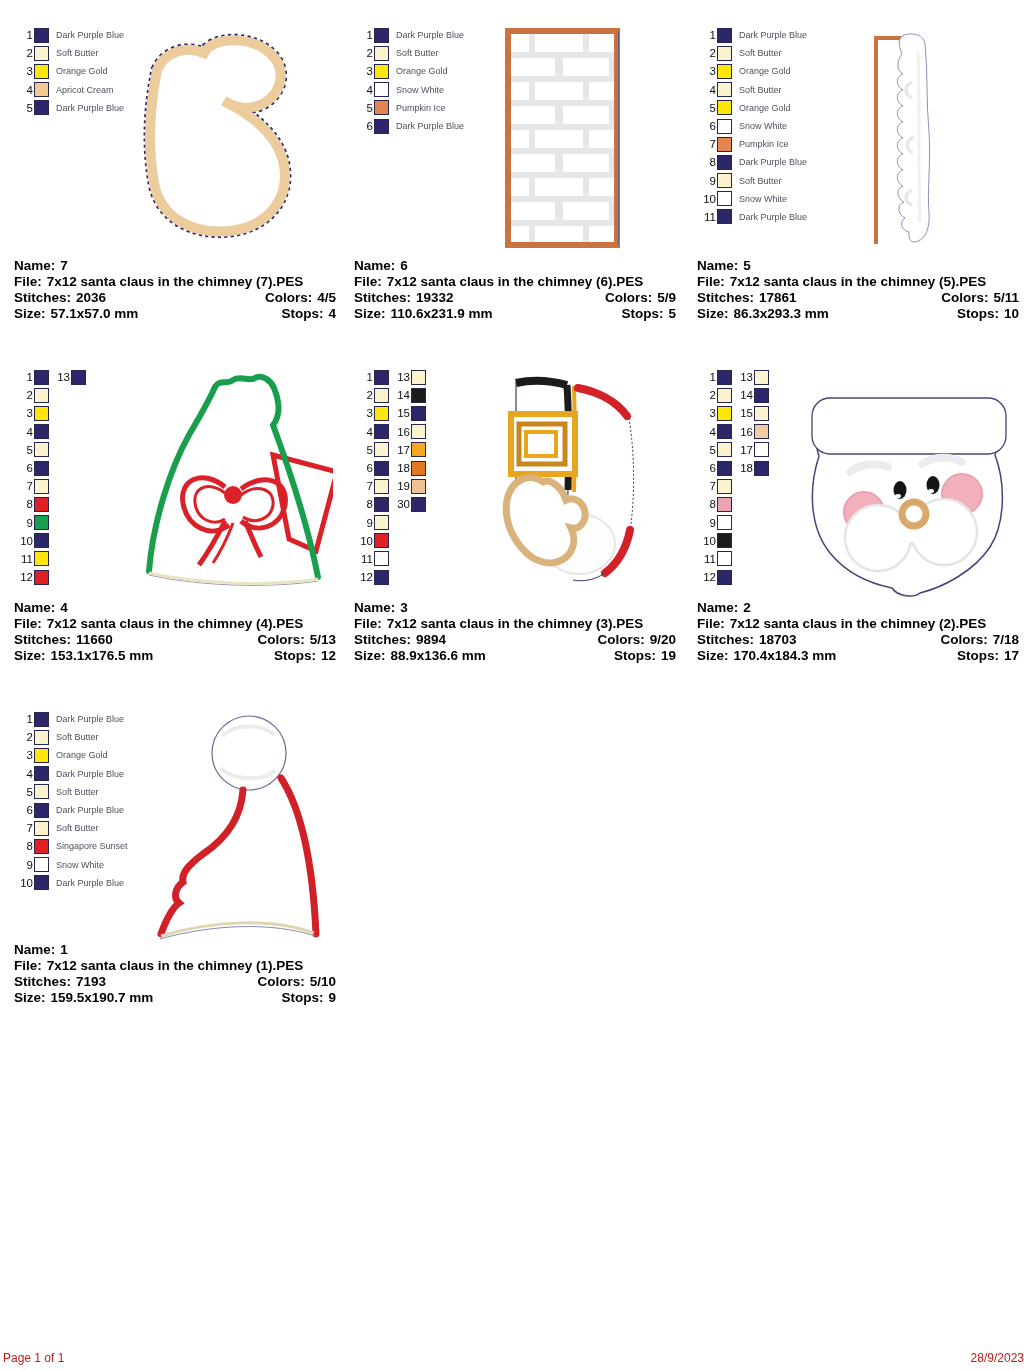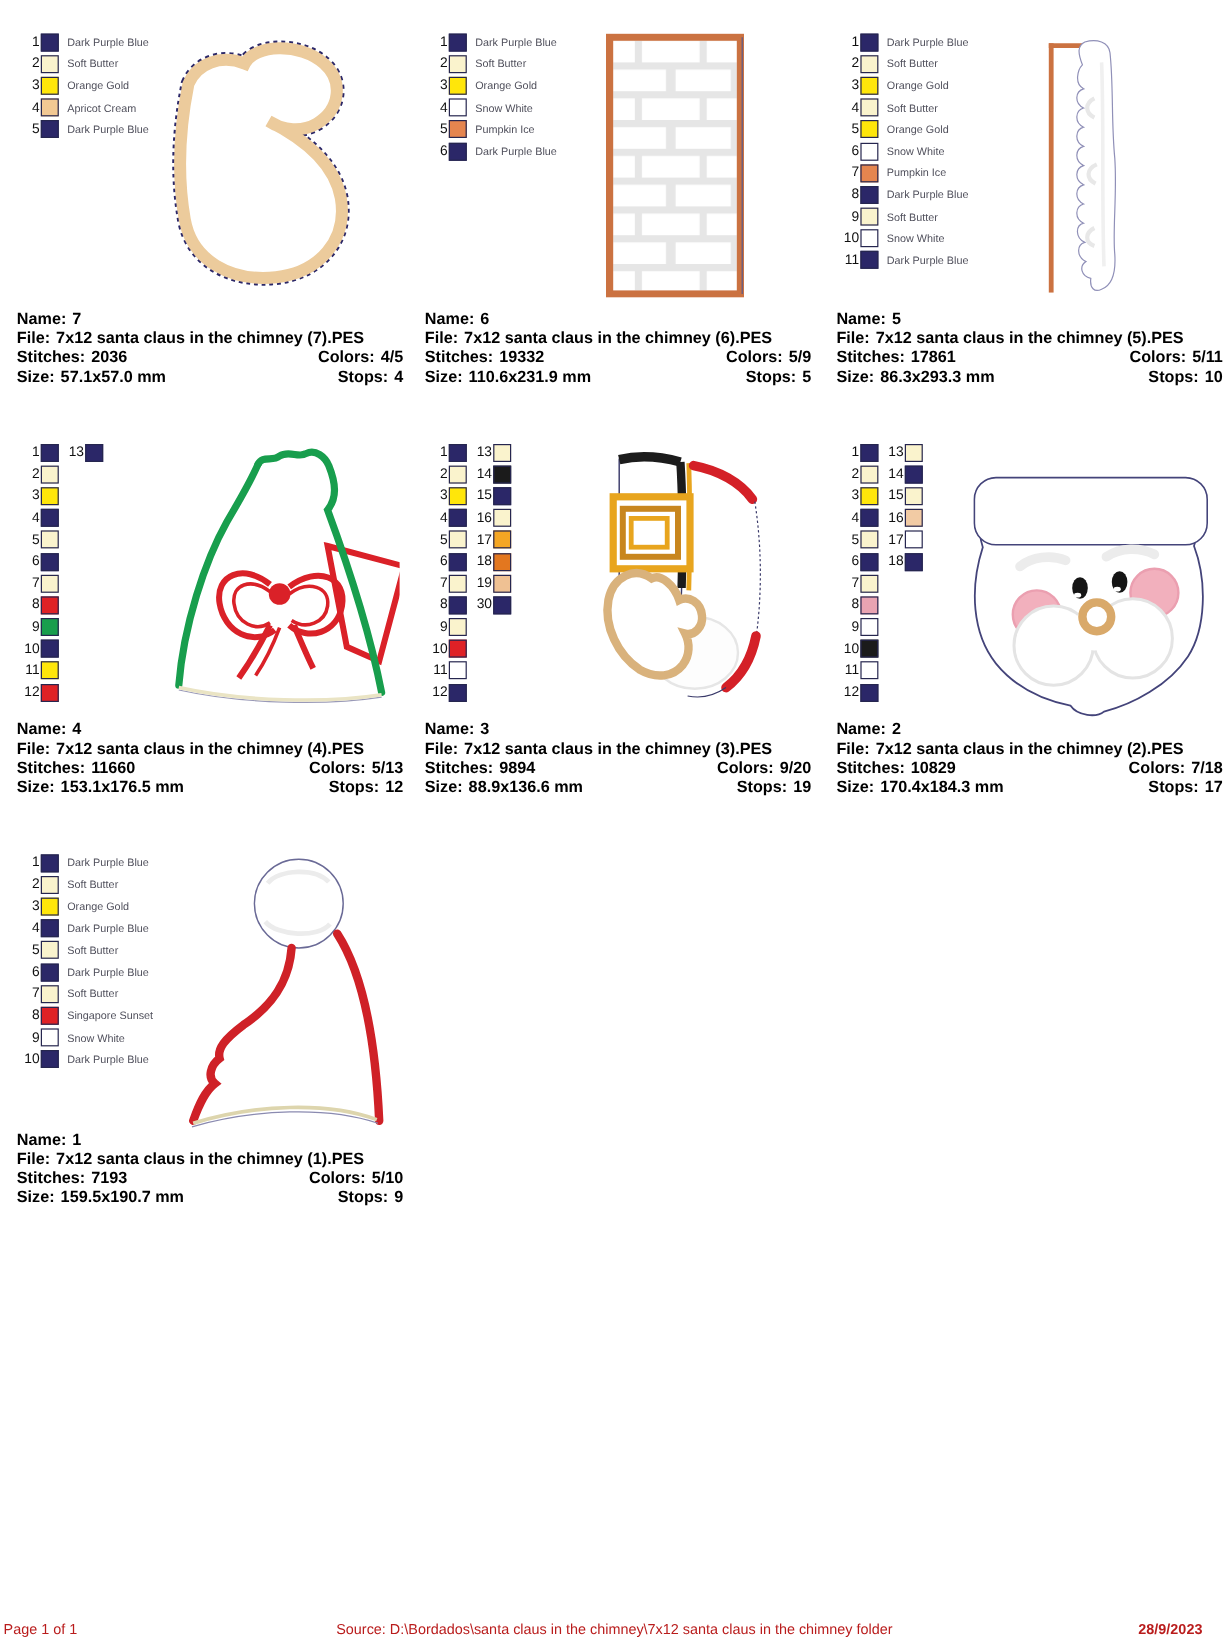--- a/index.html
+++ b/index.html
@@ -14,21 +14,21 @@
   .sw{width:13px;height:13px;border:1px solid #26264f;margin-left:1px;flex:none;box-sizing:content-box;}
   .slabel{font-size:9px;color:#50505c;margin-left:7px;white-space:nowrap;}
   .thumb{position:absolute;}
   .info{position:absolute;left:2px;top:236px;width:322px;font-weight:bold;font-size:13.5px;line-height:16px;color:#000;}
   .irow{display:flex;justify-content:space-between;}
   .pair .val{margin-left:5px;}
   .pair{white-space:nowrap;}
   #footer{position:absolute;left:0;right:0;top:1351px;height:16px;font-size:12px;color:#b91c1c;}
   #footer .fl{position:absolute;left:3px;}
   #footer .fc{position:absolute;left:0;right:0;text-align:center;}
-  #footer .fr{position:absolute;right:22px;font-weight:bold;}
+  #footer .fr{position:absolute;right:0;}
 </style>
 </head>
 <body>
 
 <div class="cell" style="left:12px;top:22px">
   <div class="swatches">
       <div class="srow">
         <span class="num">1</span>
         <span class="sw" style="background: rgb(43, 39, 104);"></span>
         <span class="slabel">Dark Purple Blue</span>
@@ -476,21 +476,21 @@
       <circle cx="86" cy="166" r="33" fill="#ffffff" stroke="#e4e4e4" stroke-width="2.5"></circle>
       <circle cx="152" cy="160" r="33" fill="#ffffff" stroke="#e4e4e4" stroke-width="2.5"></circle>
       <circle cx="120" cy="152" r="18" fill="#ffffff"></circle>
       <circle cx="122" cy="142" r="12" fill="#ffffff" stroke="#d9a96a" stroke-width="7"></circle>
     </svg>
   </div>
   <div class="info">
     <div class="pair"><span>Name:</span><span class="val">2</span></div>
     <div class="pair"><span>File:</span><span class="val">7x12 santa claus in the chimney (2).PES</span></div>
     <div class="irow">
-        <span class="pair"><span>Stitches:</span><span class="val">10829</span></span>
+        <span class="pair"><span>Stitches:</span><span class="val">18703</span></span>
         <span class="pair"><span>Colors:</span><span class="val">7/18</span></span>
       </div>
     <div class="irow">
         <span class="pair"><span>Size:</span><span class="val">170.4x184.3 mm</span></span>
         <span class="pair"><span>Stops:</span><span class="val">17</span></span>
       </div>
   </div>
 </div>
 
 <div class="cell" style="left:12px;top:706px">
@@ -566,15 +566,14 @@
       </div>
     <div class="irow">
         <span class="pair"><span>Size:</span><span class="val">159.5x190.7 mm</span></span>
         <span class="pair"><span>Stops:</span><span class="val">9</span></span>
       </div>
   </div>
 </div>
 
 <div id="footer">
   <span class="fl">Page 1 of 1</span>
-  <span class="fc">Source: D:\Bordados\santa claus in the chimney\7x12 santa claus in the chimney folder</span>
   <span class="fr">28/9/2023</span>
 </div>
 
 </body></html>

